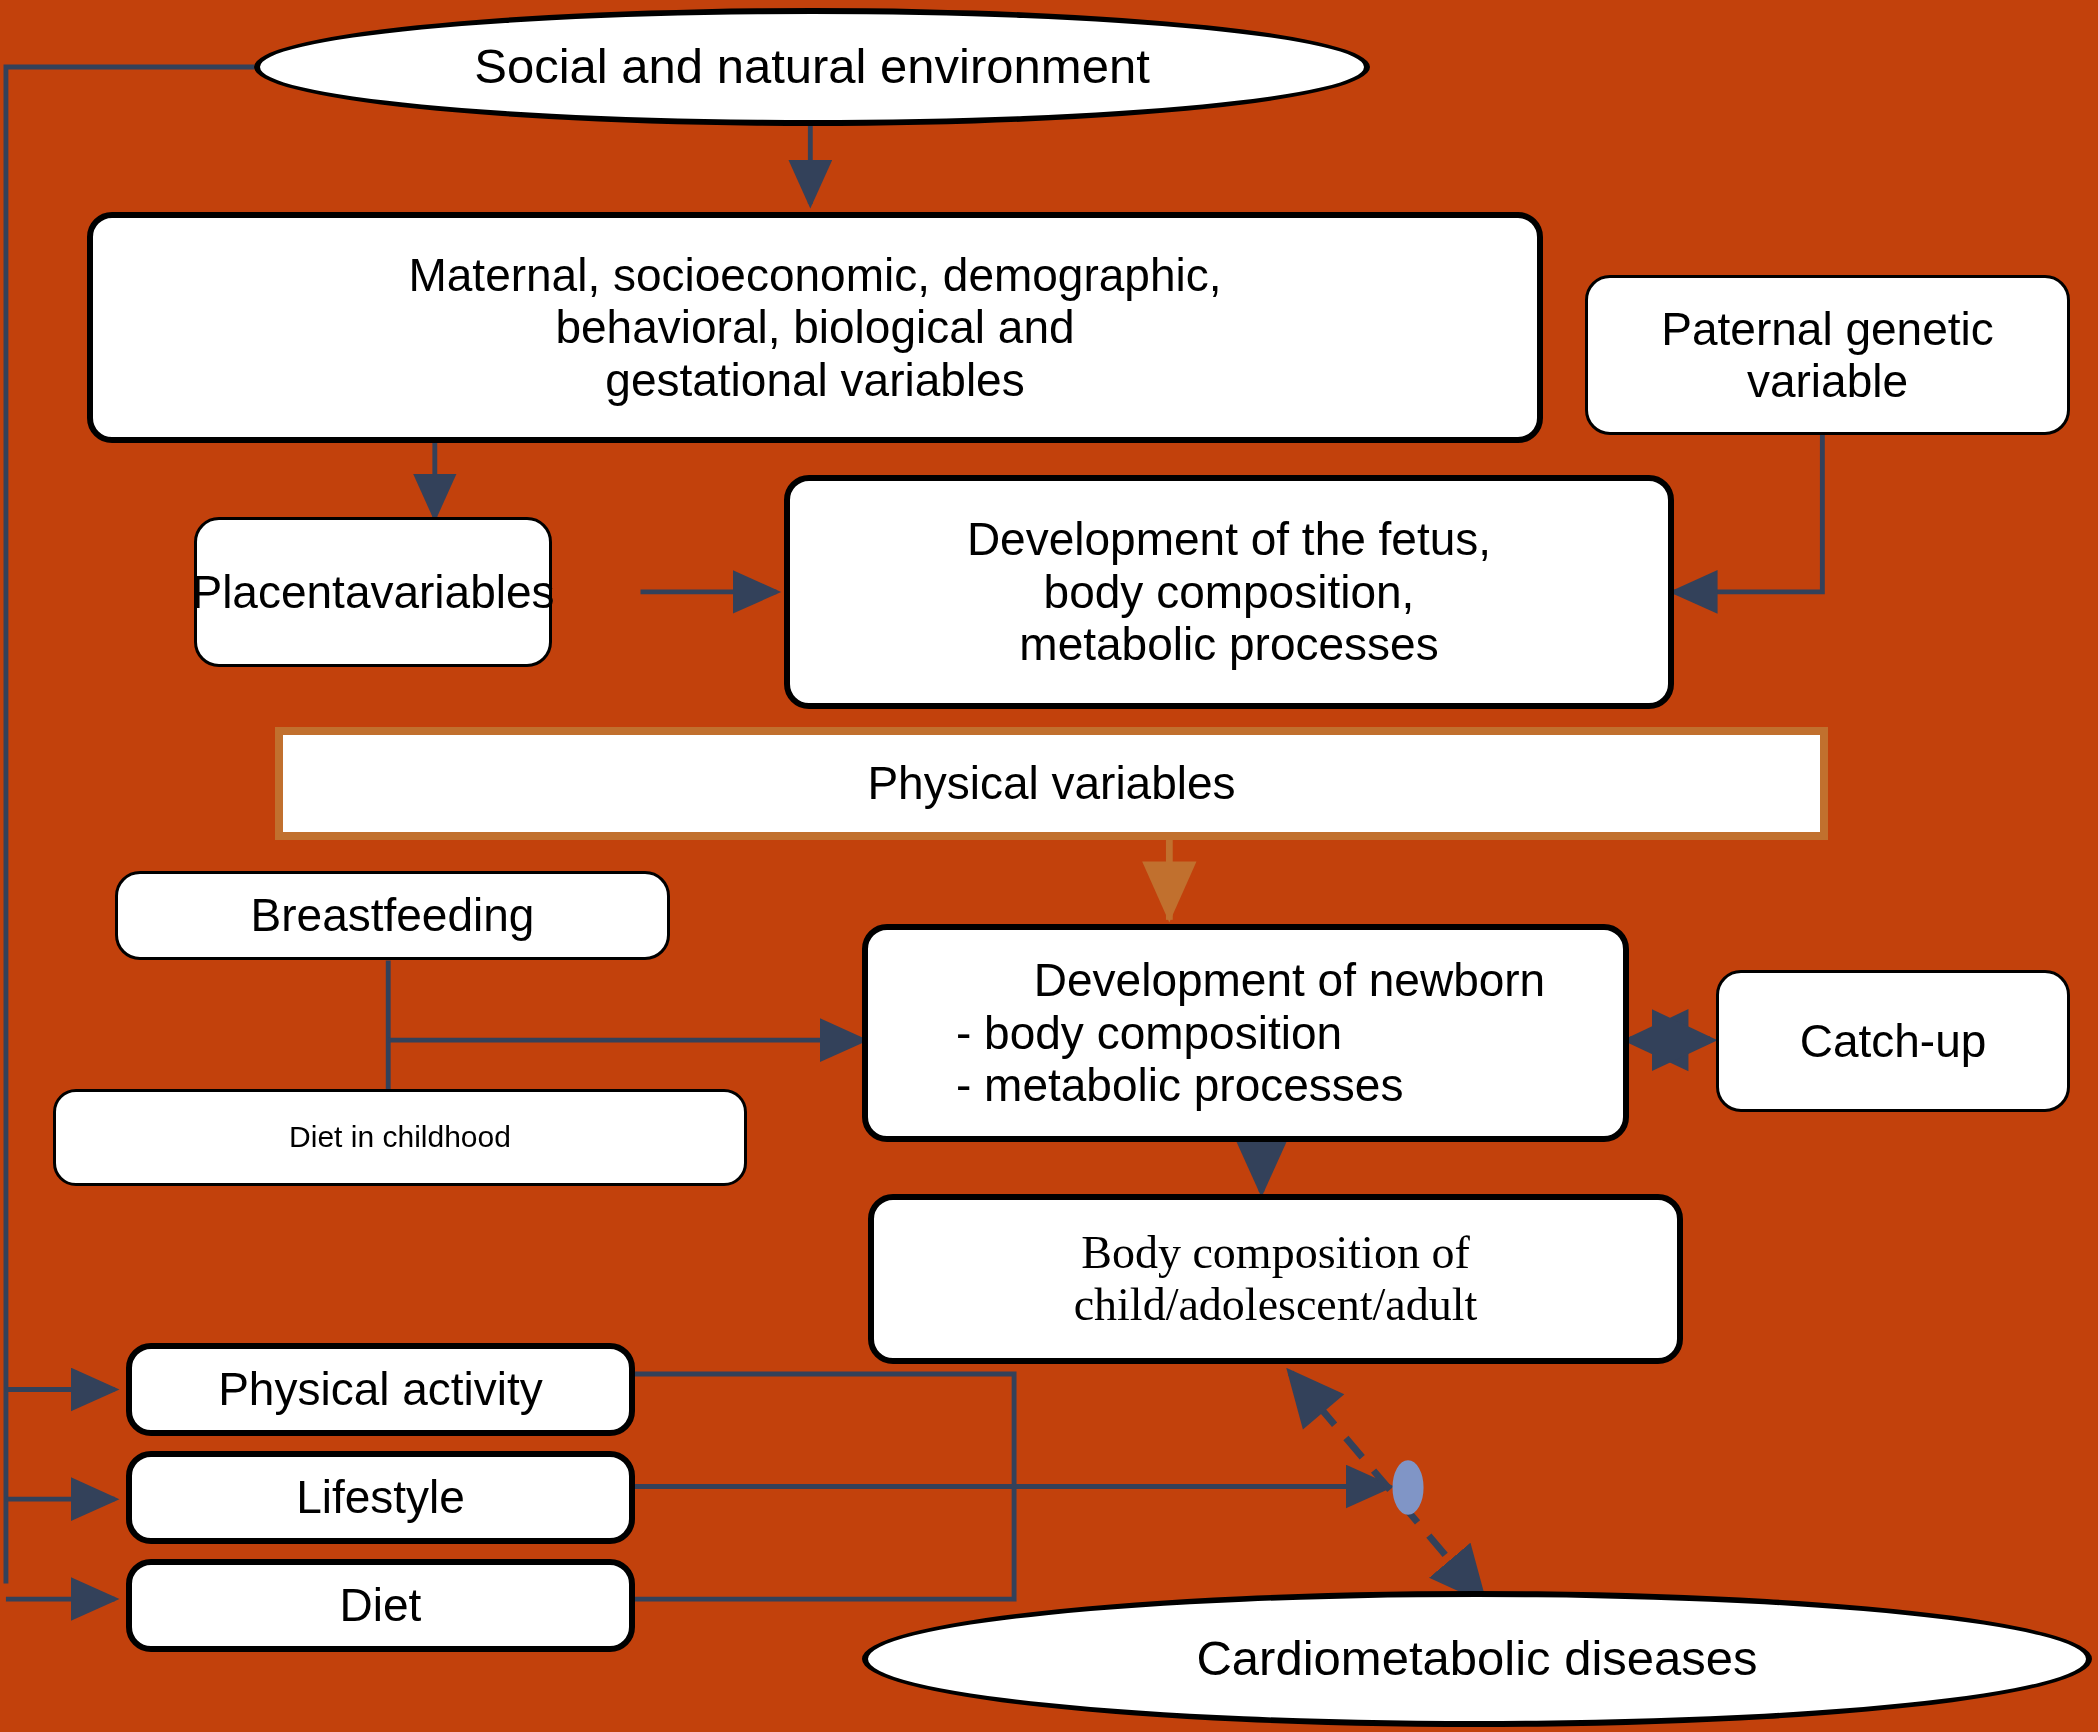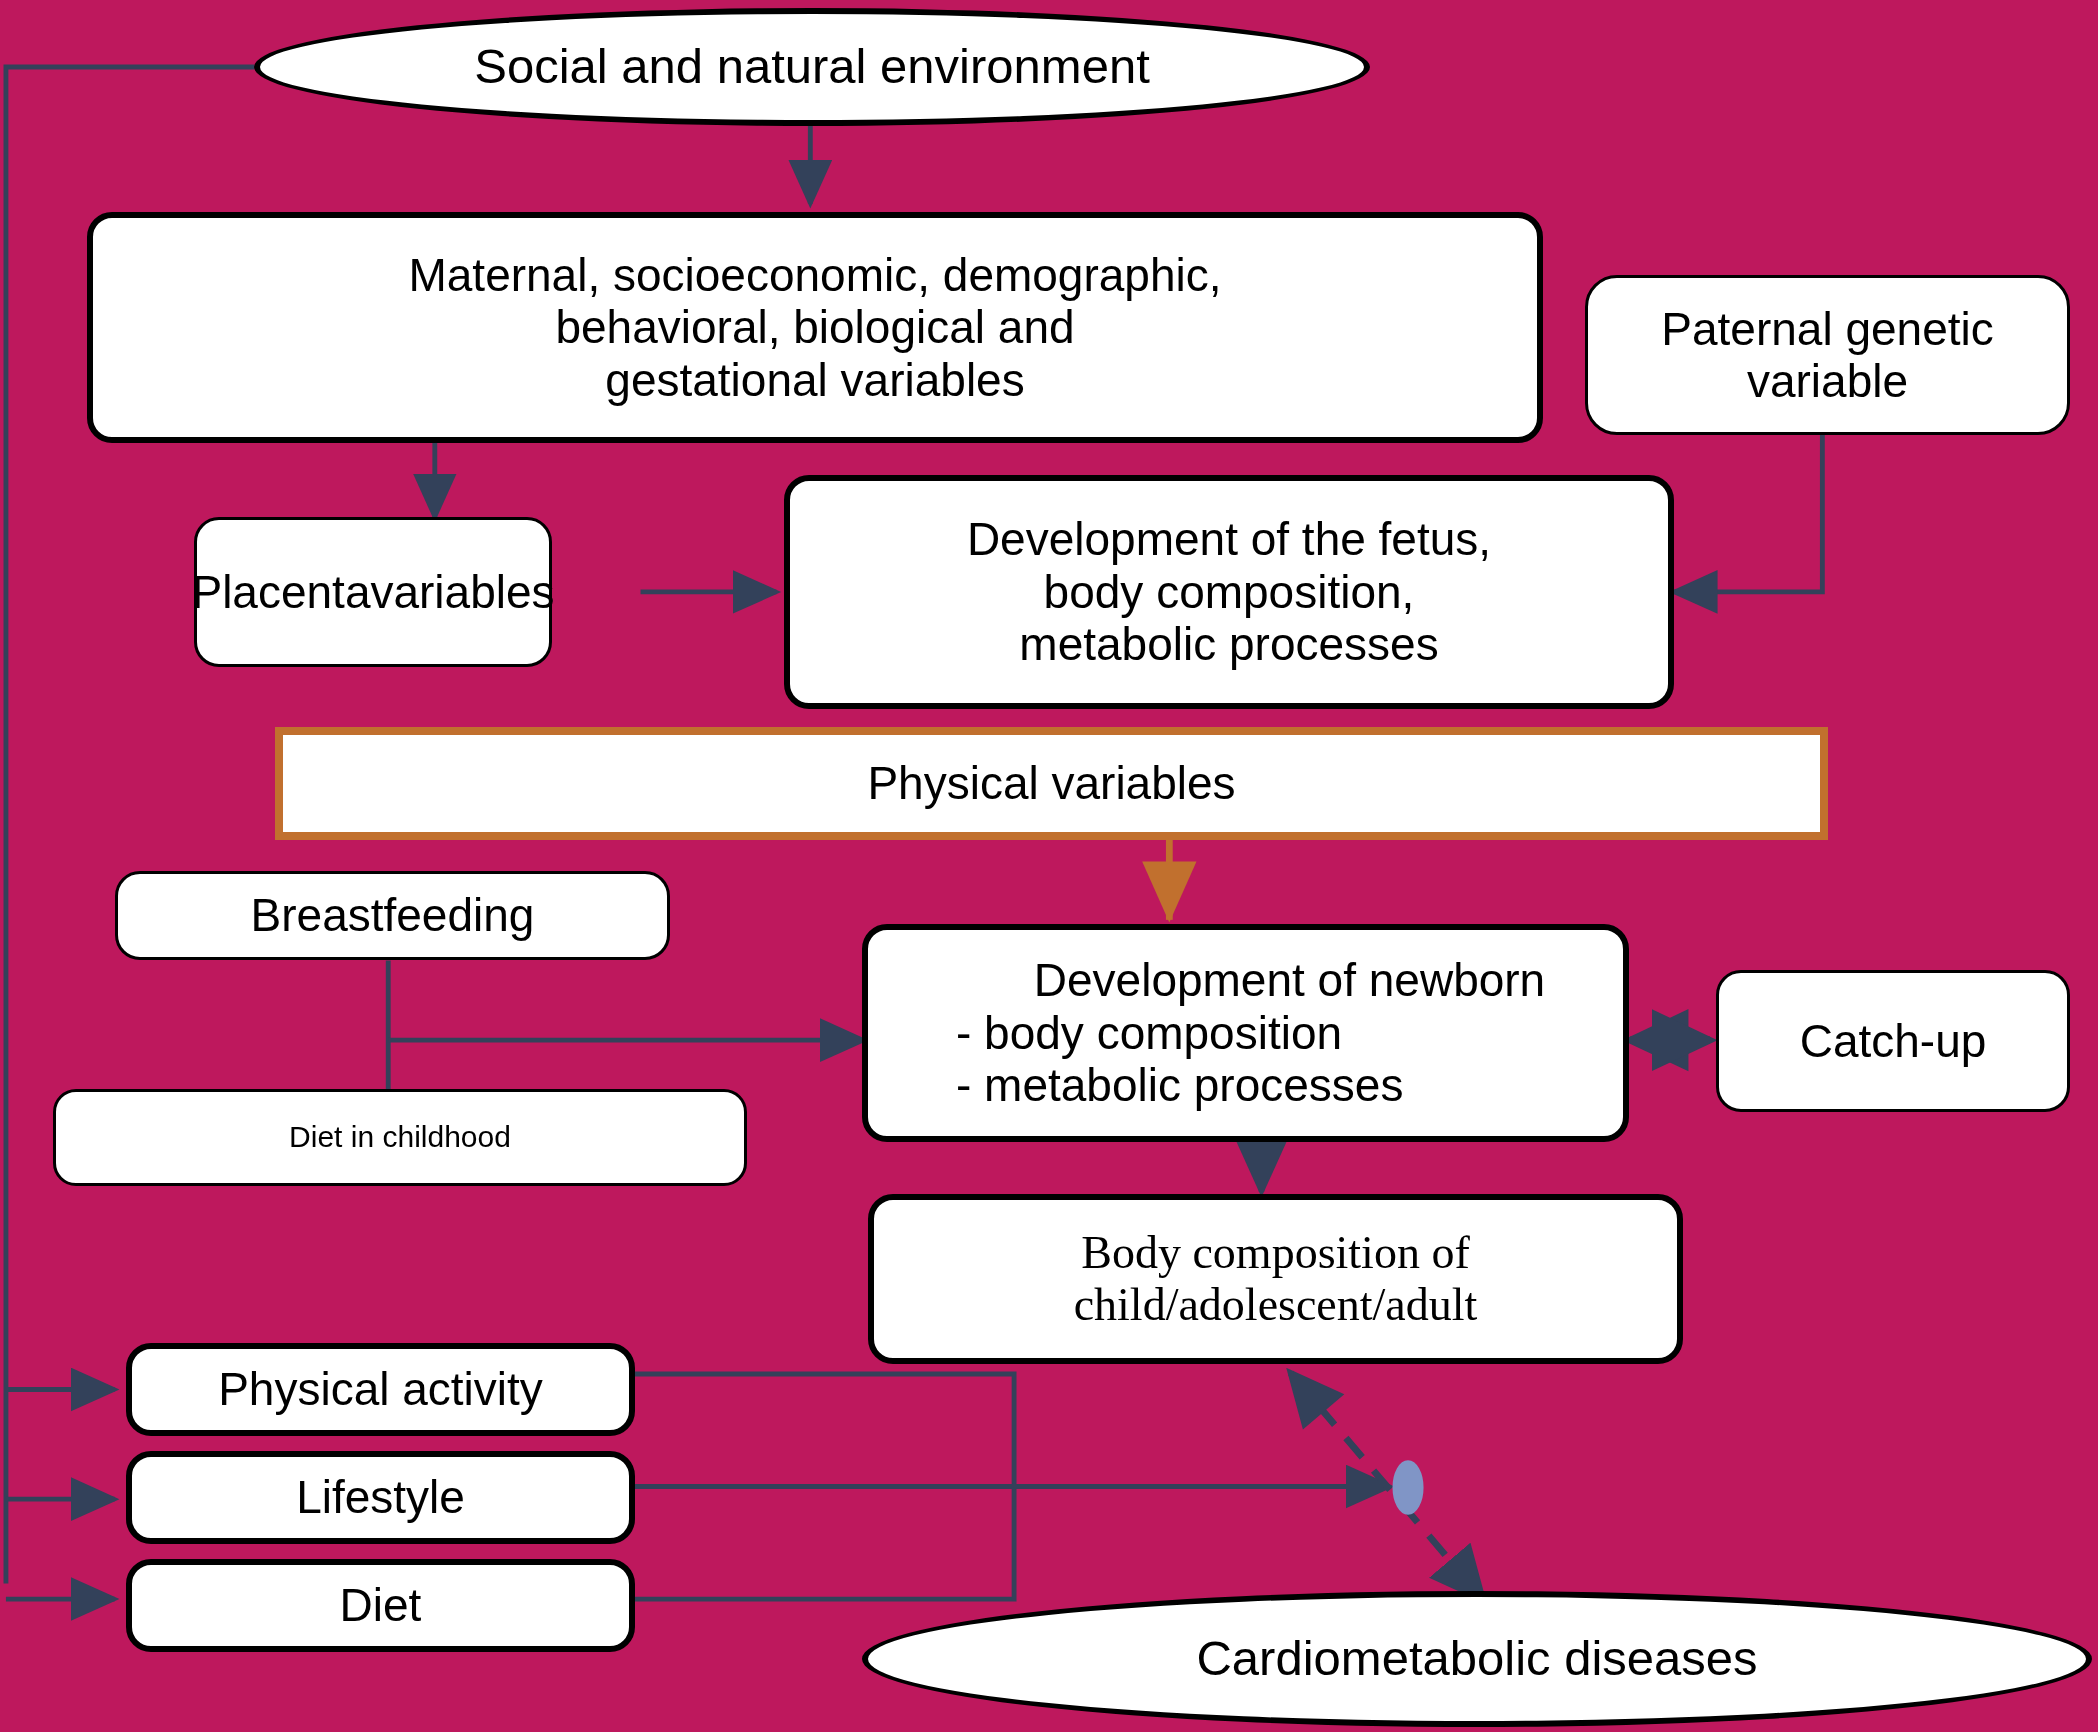--- a/index.html
+++ b/index.html
@@ -1,17 +1,17 @@
 <!DOCTYPE html>
 <html><head>
 <meta charset="utf-8">
 <style>
   html,body{margin:0;padding:0;background:#ffffff;}
   body{font-family:"Liberation Sans","DejaVu Sans",sans-serif;}
-  #stage{position:relative;width:2099px;height:1732px;background:#be185d;overflow:hidden;}
+  #stage{position:relative;width:2099px;height:1732px;background:#c2410c;overflow:hidden;}
   #edges{position:absolute;left:0;top:0;width:2099px;height:1732px;}
   .node{position:absolute;box-sizing:border-box;display:flex;align-items:center;justify-content:center;text-align:center;color:#000;background:#fff;line-height:1.14;}
   .rbox{border:3.9px solid #000;border-radius:25px;}
   .rbox-thick{border:6.8px solid #000;border-radius:25px;}
   .orangebox{border:8.7px solid #C1702E;border-radius:0;}
   .ellipse{border:6.8px solid #000;border-radius:50%;}
   .lbl{display:block;}
   .lbl-left{text-align:left;}
 </style>
 </head>
@@ -74,21 +74,21 @@
   <div class="node ellipse" style="left:254px;top:7.8px;width:1116px;height:118px;font-size:49px;">
     <span class="lbl">Social and natural environment</span>
   </div>
 
   <div class="node rbox-thick" style="left:87px;top:212px;width:1456px;height:231px;font-size:46px;flex-direction:column;">
     <span class="lbl">Maternal, socioeconomic, demographic,</span>
     <span class="lbl">behavioral, biological and</span>
     <span class="lbl">gestational variables</span>
   </div>
 
-  <div class="node rbox" style="left:1585px;top:275px;width:485px;height:160px;font-size:46px;flex-direction:column;border-radius:32px;">
+  <div class="node rbox" style="left:1585px;top:275px;width:485px;height:160px;font-size:46px;flex-direction:column;">
     <span class="lbl">Paternal genetic</span>
     <span class="lbl">variable</span>
   </div>
 
   <div class="node rbox" style="left:194px;top:517px;width:358px;height:150px;font-size:46px;flex-direction:row;">
     <span class="lbl">Placenta</span>
     <span class="lbl">variables</span>
   </div>
 
   <div class="node rbox-thick" style="left:784px;top:475px;width:890px;height:234px;font-size:46px;flex-direction:column;">

